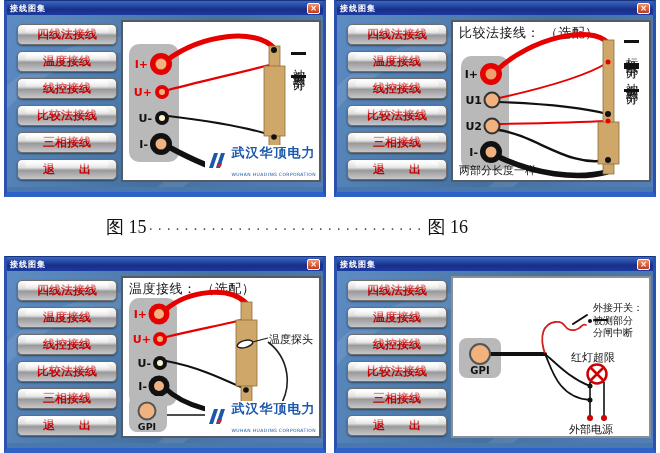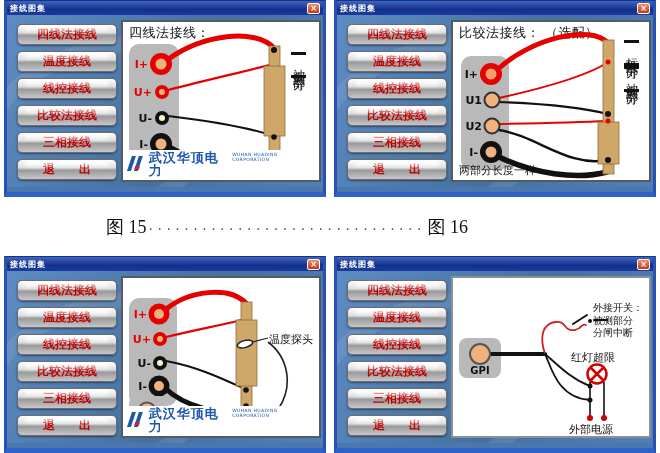--- a/index.html
+++ b/index.html
@@ -41,21 +41,21 @@
   .dsvg { position:absolute; left:0; top:0; }
   .olabel { position:absolute; font-size:11px; color:#111; white-space:nowrap; }
   .termtext { font-weight:bold; font-size:11px; }
   
   .vtag { position:absolute; display:flex; flex-direction:column; align-items:center; }
   .vbar { width:15px; height:3px; background:#111; margin:2px 0; }
   .vtxt { writing-mode:vertical-rl; font-size:12.5px; letter-spacing:3px; color:#111; margin:2px 0; }
   
   .logo { position:absolute; right:2px; bottom:2px; display:flex; align-items:center; gap:3px;
           background:#fff; padding:1px; }
-  .logotxt { display:flex; flex-direction:row; line-height:1; }
+  .logotxt { display:flex; flex-direction:column; line-height:1;gap:12px; }
   .logoname { font-size:13px; font-weight:bold; color:#1c57ac; letter-spacing:1px; }
   .logosub { font-size:4.5px; color:#1c57ac; letter-spacing:.4px; margin-top:2px; }
   
   .switchblock { position:absolute; left:140px; top:24px; font-size:10px; line-height:12.5px;
                  color:#111; white-space:nowrap; }
   
   .caption-row { position:absolute; left:0; top:197px; width:564px; height:59px;
                  display:flex; align-items:center; }
   .figlabel { font-family:"Liberation Serif",serif; font-size:18px; color:#111; white-space:nowrap; }
   .figlabel.l { margin-left:106px; }
@@ -74,21 +74,20 @@
   <div class="winbody">
     <div class="sidebar">
       <div class="sbtn">四线法接线</div>
       <div class="sbtn">温度接线</div>
       <div class="sbtn">线控接线</div>
       <div class="sbtn">比较法接线</div>
       <div class="sbtn">三相接线</div>
       <div class="sbtn">退　　出</div>
     </div>
     <div class="panel">
-      <div class="heading">四线法接线：</div>
       <svg class="dsvg" width="196" height="158" viewBox="0 0 196 158">
         <rect x="6" y="22" width="50" height="118" rx="10" fill="#b9b9b9"></rect>
         <path d="M44,38 C80,12 132,6 151,26" stroke="#e60000" stroke-width="5" fill="none" stroke-linecap="round"></path>
         <path d="M45,68 C92,56 128,48 150,42" stroke="#e60000" stroke-width="2.2" fill="none" stroke-linecap="round"></path>
         <path d="M45,94 C95,100 128,106 150,114" stroke="#111" stroke-width="2" fill="none" stroke-linecap="round"></path>
         <path d="M44,124 C66,136 92,148 112,152" stroke="#111" stroke-width="5.5" fill="none" stroke-linecap="round"></path>
         <rect x="146" y="24" width="11" height="116" fill="#cfa768" stroke="#8e6f3e" stroke-width=".8"></rect>
         <rect x="141" y="44" width="21" height="70" fill="#cfa768" stroke="#8e6f3e" stroke-width=".8"></rect>
         <circle cx="151" cy="28" r="3" fill="#111"></circle>
         <circle cx="151" cy="115" r="2.8" fill="#111"></circle>
@@ -194,20 +193,21 @@
   <div class="winbody">
     <div class="sidebar">
       <div class="sbtn">四线法接线</div>
       <div class="sbtn">温度接线</div>
       <div class="sbtn">线控接线</div>
       <div class="sbtn">比较法接线</div>
       <div class="sbtn">三相接线</div>
       <div class="sbtn">退　　出</div>
     </div>
     <div class="panel">
+      <div class="heading">温度接线： （选配）</div>
       <svg class="dsvg" width="196" height="158" viewBox="0 0 196 158">
         <rect x="6" y="20" width="48" height="108" rx="10" fill="#b9b9b9"></rect>
         <path d="M42,32 C66,12 106,8 123,25" stroke="#e60000" stroke-width="5" fill="none" stroke-linecap="round"></path>
         <path d="M43,59 C76,51 104,46 122,41" stroke="#e60000" stroke-width="2.2" fill="none" stroke-linecap="round"></path>
         <path d="M43,83 C76,89 102,102 122,111" stroke="#111" stroke-width="2" fill="none" stroke-linecap="round"></path>
         <path d="M42,110 C58,126 102,142 122,129" stroke="#111" stroke-width="5" fill="none" stroke-linecap="round"></path>
         <path d="M34,137 H94" stroke="#111" stroke-width="1.6" fill="none"></path>
         <path d="M145,64 C166,80 170,108 156,130 C146,146 112,142 94,137" stroke="#222" stroke-width="1.6" fill="none"></path>
         <rect x="118" y="24" width="11" height="108" fill="#cfa768" stroke="#8e6f3e" stroke-width=".8"></rect>
         <rect x="113" y="42" width="21" height="66" fill="#cfa768" stroke="#8e6f3e" stroke-width=".8"></rect>

